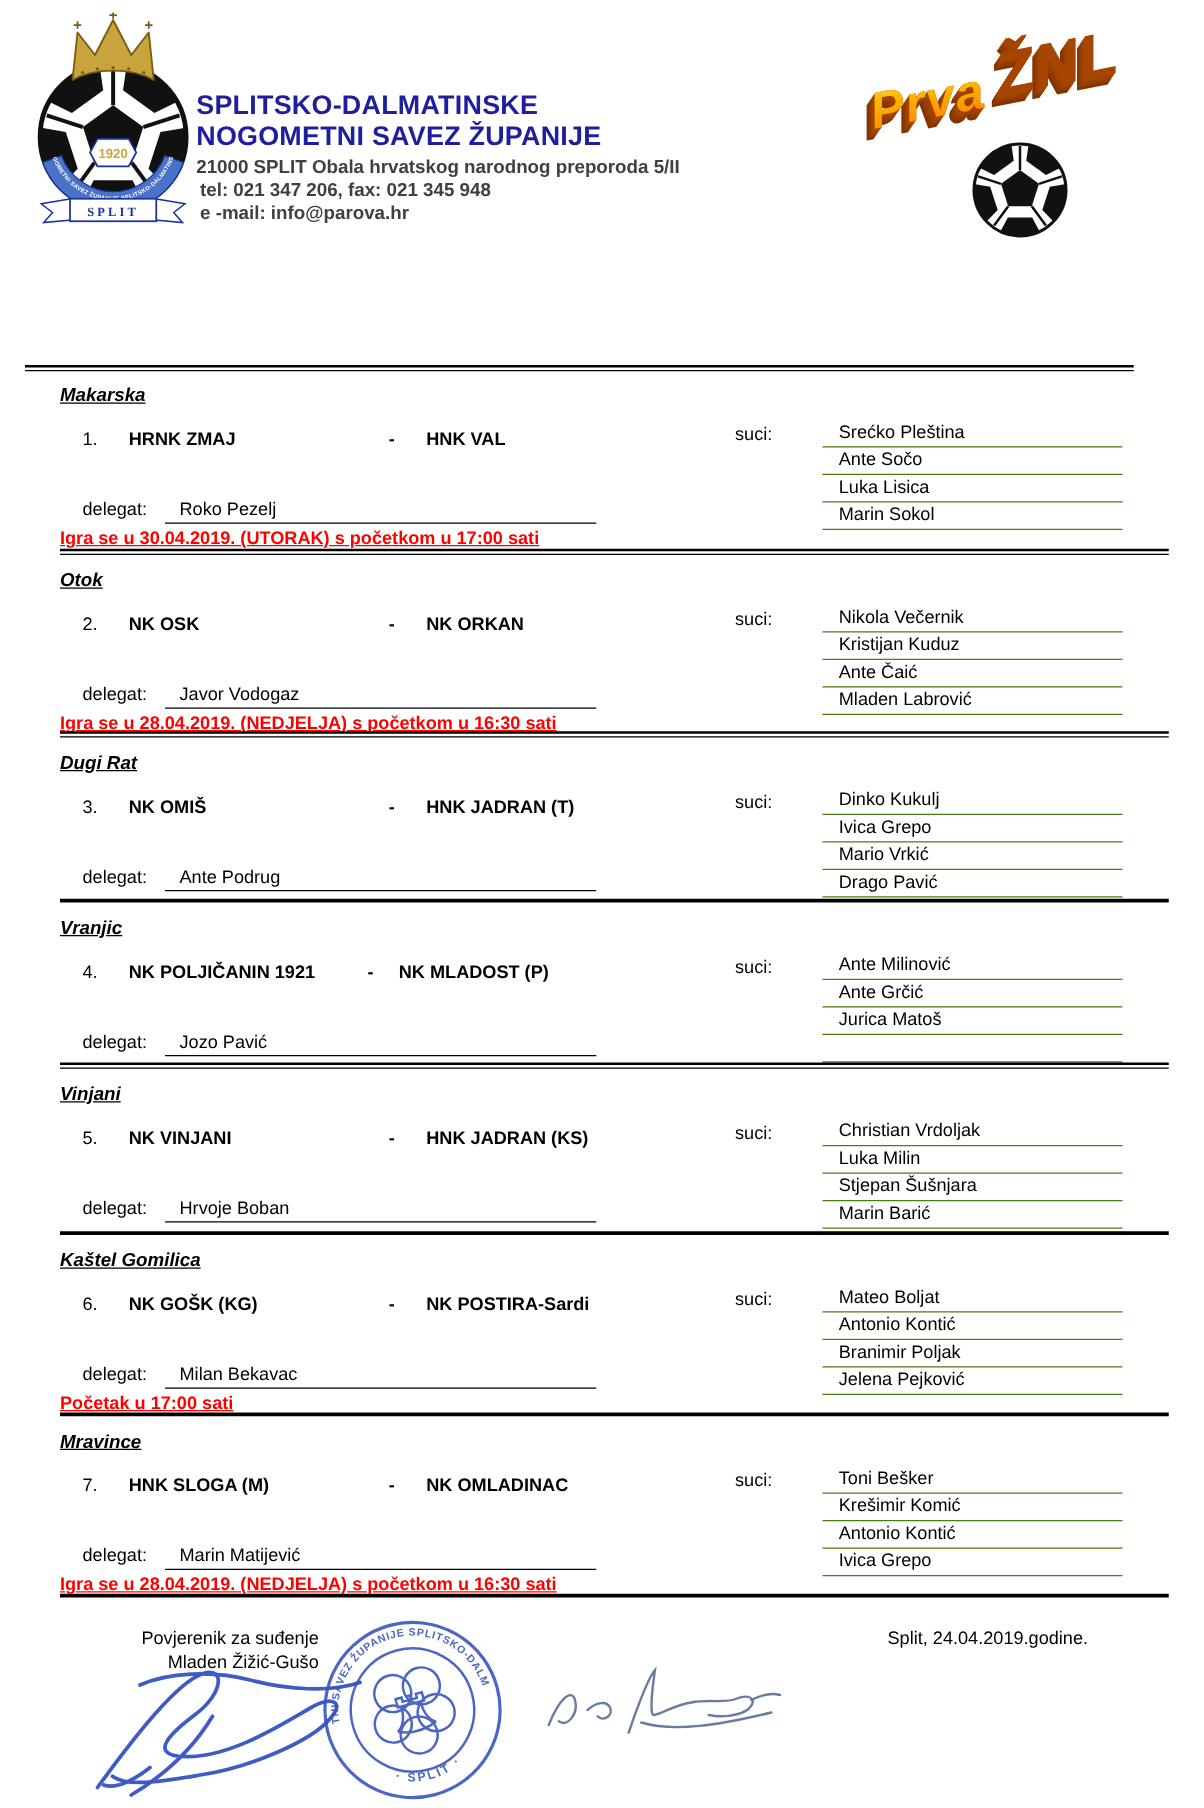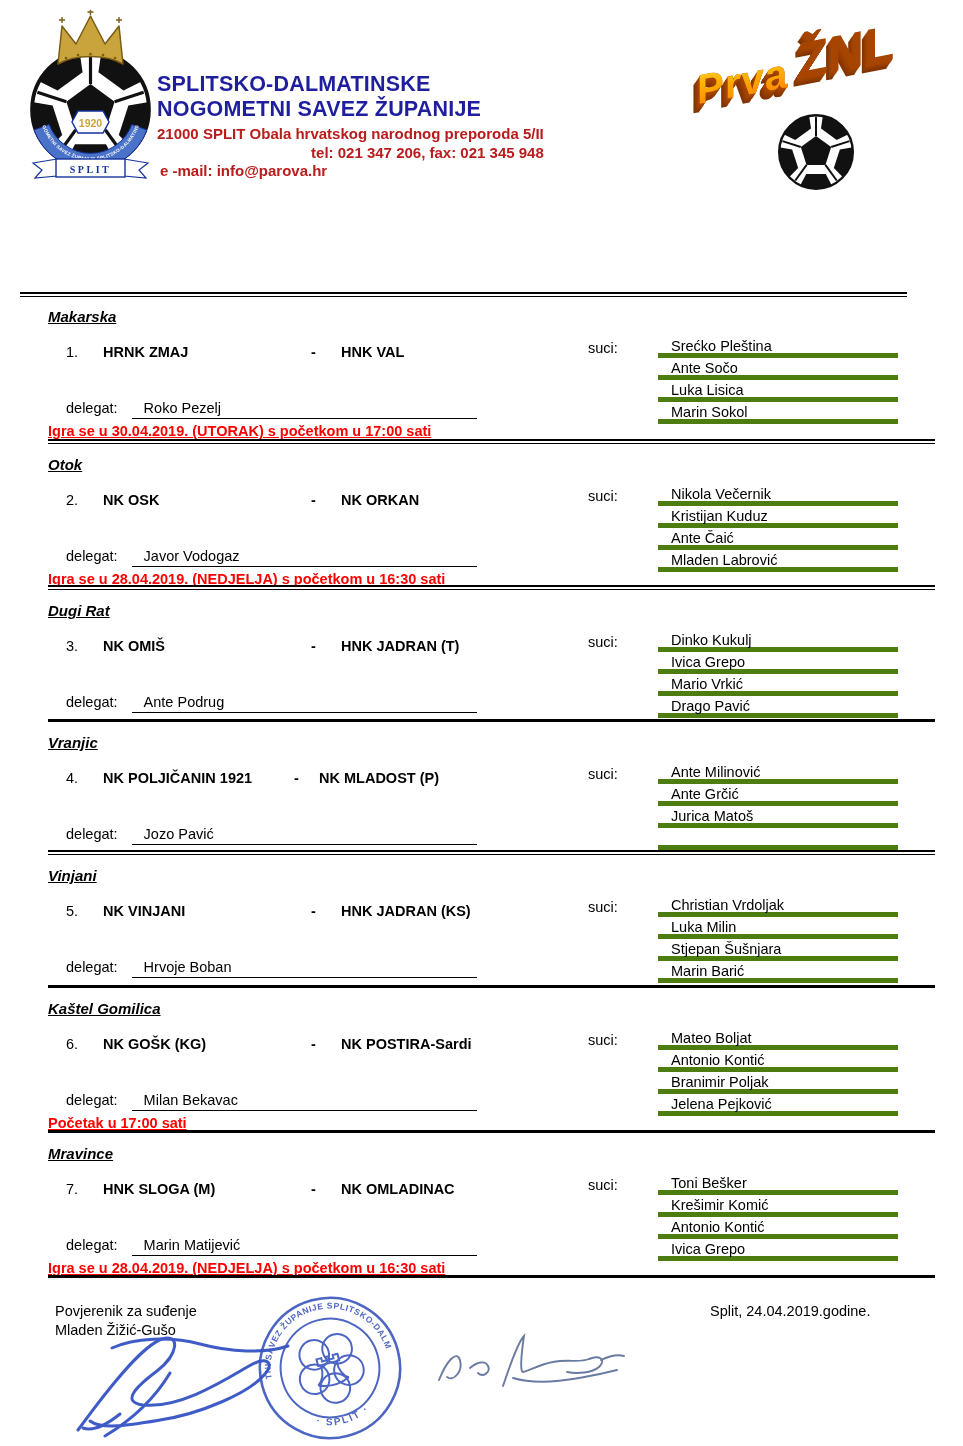--- a/index.html
+++ b/index.html
@@ -3,21 +3,21 @@
 <meta charset="utf-8">
 <style>
   * { margin:0; padding:0; box-sizing:border-box; }
   html,body { background:#fff; }
   body { font-family:"Liberation Sans", sans-serif; color:#000; }
   .page { position:relative; width:963px; height:1446px; background:#fff; overflow:hidden; }
   .abs { position:absolute; }
 
   
   .org-line { font-size:21.5px; font-weight:bold; color:#1f1f9e; line-height:25px; letter-spacing:.2px; }
-  .org-small { font-size:15px; font-weight:bold; color:#b91c1c; line-height:18.5px; }
+  .org-small { font-size:15px; font-weight:bold; color:#404040; line-height:18.5px; }
 
   
   .wordart { position:absolute; left:694px; top:40px; transform:rotate(-11deg); font-weight:bold; font-style:italic; white-space:nowrap; }
   .wa-layer { font-size:41px; letter-spacing:1px; }
   .wa-znl { font-size:49px; position:relative; top:-7px; }
   .wa-back { position:absolute; left:0; top:0; color:#a64500;
     text-shadow:-1px 1px 0 #a64500,-2px 2px 0 #a64500,-3px 3px 0 #9c4000,-4px 4px 0 #9c4000,
                 -5px 5px 0 #8f3a00,-6px 6px 0 #8f3a00,-7px 7px 0 #823400,-8px 8px 0 #823400; }
   .wa-front { position:relative; color:#ff9d00;
     background:linear-gradient(180deg,#ffe14d 0%,#ffb300 45%,#ff7a00 100%);
@@ -35,30 +35,30 @@
   
   .sec { position:absolute; left:0; width:963px;margin-left:28px; }
   .sec-city { position:absolute; left:20px; top:12px; font-size:15px; font-weight:bold; font-style:italic; text-decoration:underline; }
   .match-row { position:absolute; top:48px; left:0; width:560px; font-size:14.5px; }
   .m-num  { position:absolute; left:38px; }
   .m-home { position:absolute; left:75px; font-weight:bold; }
   .m-dash { position:absolute; left:283px; font-weight:bold; }
   .m-away { position:absolute; left:313px; font-weight:bold; }
   .suci-label { position:absolute; left:560px; top:44px; font-size:14.5px; }
   .ref-list { position:absolute; left:630px; top:40px; width:240px; }
-  .ref-row { height:22px; line-height:21px; font-size:14.5px; border-bottom:5px solid #4d7c0f; padding-left:13px; white-space:nowrap; }
+  .ref-row { height:22px; line-height:21px; font-size:14.5px; border-bottom:1px solid #4d7c0f; padding-left:13px; white-space:nowrap; }
   .delegat-row { position:absolute; left:38px; top:104px; font-size:14.5px; white-space:nowrap; }
   .dl-name { display:inline-block; width:345px; margin-left:14px; padding-left:12px; padding-bottom:2px; border-bottom:1px solid #000; }
   .red-note { position:absolute; left:20px; top:127px; font-size:14.5px; font-weight:bold; color:#ff0000; text-decoration:underline; white-space:nowrap; }
   .red-note:empty { display:none; }
   .sec > .divider { bottom:0; }
 
   
   .footer { position:absolute; left:0; top:1278px; width:963px; height:168px; }
-  .f-block { position:absolute; text-align:left; font-size:14.5px; line-height:19px; }
+  .f-block { position:absolute; text-align:right; font-size:14.5px; line-height:19px; }
   .f-date { position:absolute; left:710px; top:25px; font-size:14.5px; }
 </style>
 </head>
 <body>
 
 <div class="page">
 
   <svg width="0" height="0" style="position:absolute" aria-hidden="true">
     <defs>
       <clipPath id="ballclip">
@@ -122,21 +122,21 @@
       <polygon points="98,149 122,153 113,160 120,168 98,166" fill="#ffffff" stroke="#16339c" stroke-width="1.2"></polygon>
       <rect x="30" y="149" width="69" height="18" fill="#ffffff" stroke="#16339c" stroke-width="1.4"></rect>
       <text x="64.5" y="162.5" font-size="10" font-weight="bold" fill="#16339c" text-anchor="middle" letter-spacing="2.5" font-family="'Liberation Serif', serif">SPLIT</text>
     </g>
   </svg>
 
   <div class="abs" style="left:157px; top:72px;">
     <div class="org-line">SPLITSKO-DALMATINSKE</div>
     <div class="org-line">NOGOMETNI SAVEZ ŽUPANIJE</div>
     <div class="org-small" style="margin-top:3px;">21000 SPLIT Obala hrvatskog narodnog preporoda 5/II</div>
-    <div class="org-small" style="margin-left:3px;text-align:right;">tel: 021 347 206, fax: 021 345 948</div>
+    <div class="org-small" style="margin-left:3px;">tel: 021 347 206, fax: 021 345 948</div>
     <div class="org-small" style="margin-left:3px;">e -mail: info@parova.hr</div>
   </div>
 
   <div class="wordart">
     <div class="wa-layer wa-back" aria-hidden="true"><span>Prva</span>&nbsp;<span class="wa-znl">ŽNL</span></div>
     <div class="wa-layer wa-front"><span>Prva</span>&nbsp;<span class="wa-znl">ŽNL</span></div>
   </div>
 
   <svg class="abs" style="left:776px; top:112px;" width="80" height="80" viewBox="0 0 100 100">
     <use href="#ball-def"></use>

